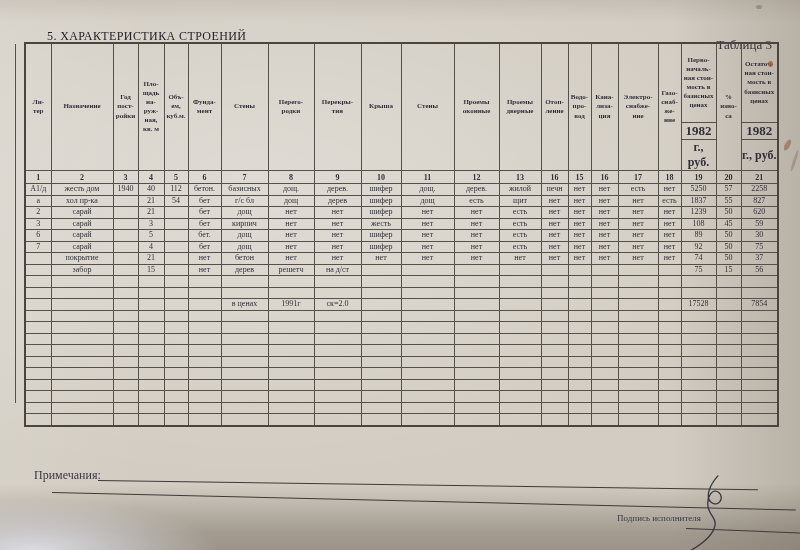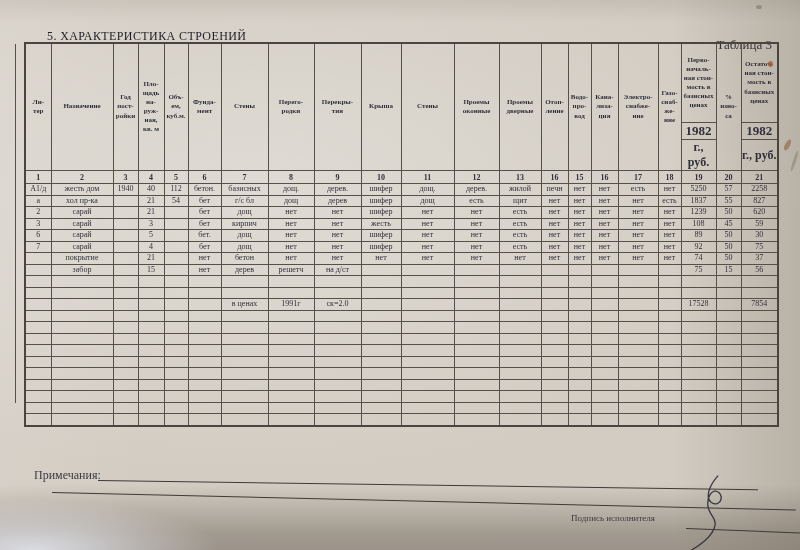--- a/index.html
+++ b/index.html
@@ -44,21 +44,21 @@
   th.h-year{height:13px;font-size:13px;font-weight:bold;}
   th.h-unit{height:13px;font-size:12px;font-weight:bold;}
   th.h-num{height:12px;font-size:8px;font-weight:bold;}
   tbody td{
     height:10.5px;line-height:10px;font-size:8px;white-space:nowrap;
   }
   .notes-label{position:absolute;left:34px;top:468px;font-size:12px;color:#3a3942;}
   .line{position:absolute;height:1px;background:#3e3a36;transform-origin:left center;}
   .notes-line1{left:98px;top:480px;width:660px;transform:rotate(0.8deg);}
   .notes-line2{left:52px;top:492px;width:744px;transform:rotate(1.35deg);}
-  .sign-label{position:absolute;left:571px;top:513px;font-size:9px;color:#3a3942;}
+  .sign-label{position:absolute;left:617px;top:513px;font-size:9px;color:#3a3942;}
   .sign-line{left:686px;top:528px;width:114px;transform:rotate(2.2deg);}
   .signature{position:absolute;left:678px;top:472px;width:70px;height:78px;}
   .speck{position:absolute;border-radius:50%;}
   .speck1{left:768px;top:61px;width:5px;height:6px;background:#a05c2e;opacity:.75;}
   .speck2{left:785px;top:139px;width:5px;height:12px;background:#8a5a33;opacity:.55;transform:rotate(28deg);}
   .speck3{left:756px;top:5px;width:6px;height:4px;background:#8d8478;opacity:.8;}
   .speck4{left:793px;top:150px;width:3px;height:22px;background:#7c6a52;opacity:.4;transform:rotate(18deg);}
 </style>
 </head>
 <body>

